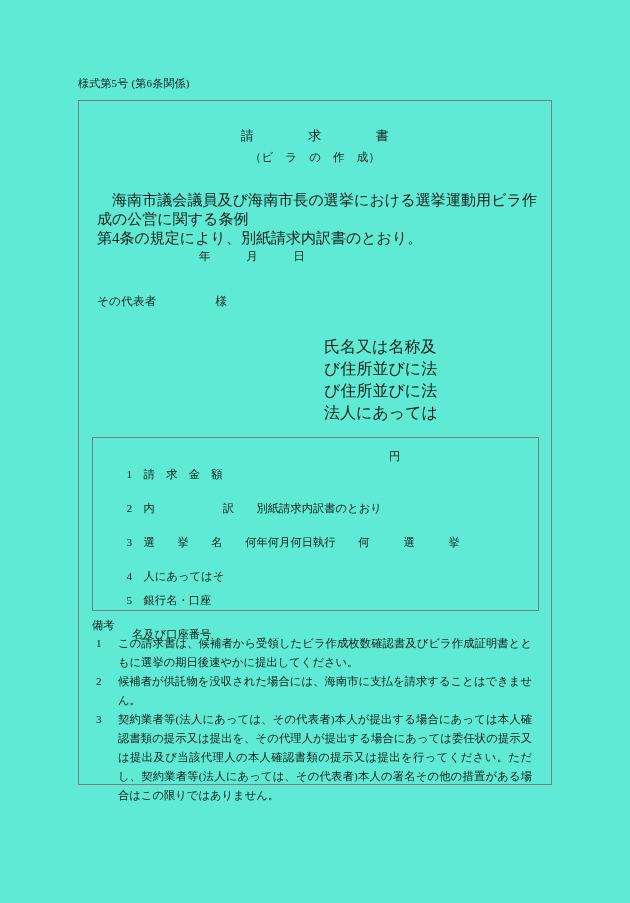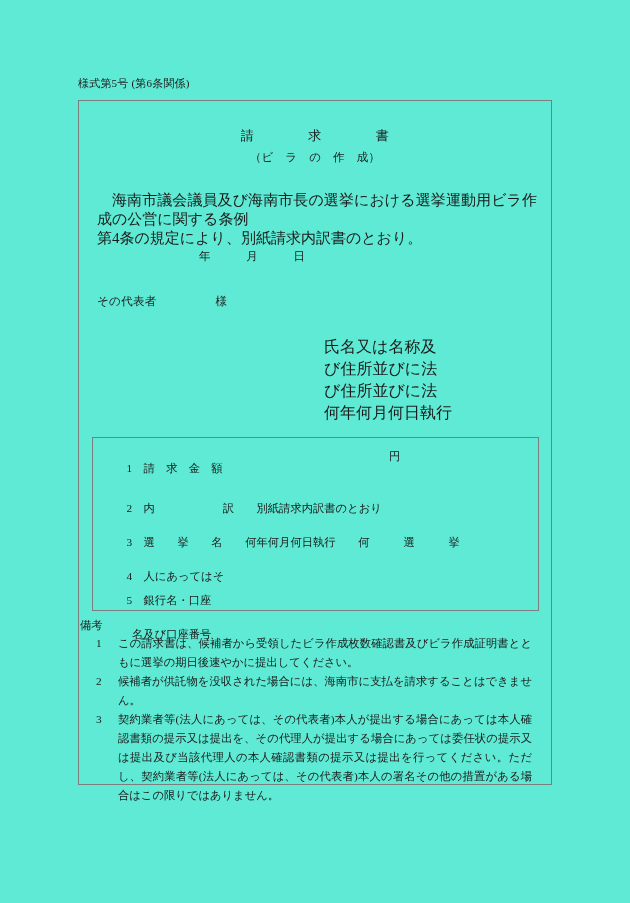--- a/index.html
+++ b/index.html
@@ -113,21 +113,21 @@
     box-sizing: border-box;
   }
 
   .row {
     position: absolute;
     left: 11px;
     font-size: 11.3px;
     line-height: 17px;
     white-space: pre;
   }
-  .row.r1 { top: 5px; }
+  .row.r1 { top: 11px; }
   .row.r2 { top: 45px; }
   .row.r3 { top: 79px; }
   .row.r4 { top: 113px; }
   .row.r5 { top: 137px; }
   .row.r5 .sub {
     display: block;
     margin-left: 28px;
   }
   .yen {
     position: absolute;
@@ -139,21 +139,21 @@
   
   .notes {
     position: absolute;
     left: 1px;
     top: 516px;
     width: 470px;
     font-size: 11.3px;
   }
   .notes-title {
     display: block;
-    margin-left: 0px;
+    margin-left: 12px;
     line-height: 17px;
   }
   .note {
     position: relative;
     margin-left: 16px;
     padding-left: 22px;
     line-height: 19px;
     text-align: justify;
     width: 436px;
     box-sizing: border-box;
@@ -184,21 +184,21 @@
     </div>
 
     <div class="date-line">年　　　月　　　日</div>
 
     <div class="addressee">その代表者　　　　　様</div>
 
     <div class="signature-block">
       <span>氏名又は名称及</span>
       <span>び住所並びに法</span>
       <span>び住所並びに法</span>
-      <span>何年何月何日執行</span>
+      <span>法人にあっては</span>
     </div>
 
     <div class="inner-box">
 
       <div class="row r1">
         <span>1</span><span>　</span><span>請　求　金　額</span>
       </div>
       <div class="yen">円</div>
 
       <div class="row r2">

